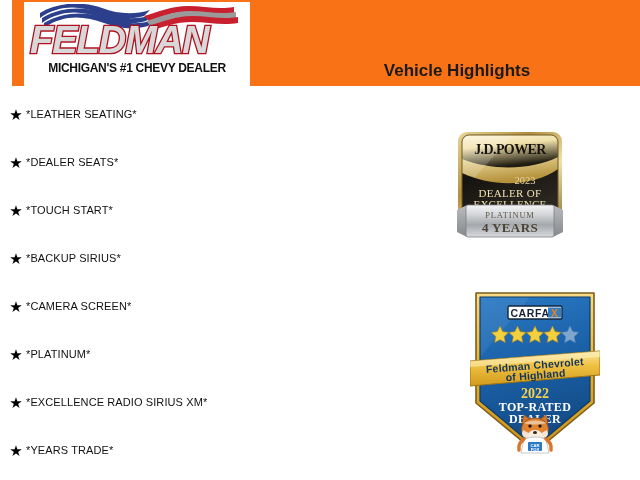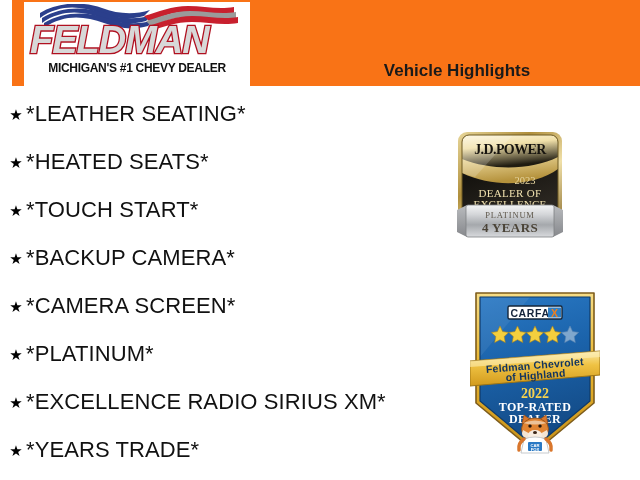--- a/index.html
+++ b/index.html
@@ -107,21 +107,21 @@
   .hi-star {
     width: 20px;
     font-size: 15px;
     line-height: 1;
     color: #000000;
     text-align: center;
     flex: none;
   }
   .hi-label {
     font-family: "Liberation Sans", sans-serif;
-    font-size: 22px;
+    font-size: 11px;
     color: #111111;
     letter-spacing: 0.1px;
     white-space: nowrap;
   }
 
   
   #jdpower-badge {
     position: absolute;
     left: 455px;
     top: 127px;
@@ -171,29 +171,29 @@
   <div id="page-title">Vehicle Highlights</div>
 </div>
 
 <ul id="highlights-list">
   <li class="highlight-item">
     <span class="hi-star">★</span>
     <span class="hi-label">*LEATHER SEATING*</span>
   </li>
   <li class="highlight-item">
     <span class="hi-star">★</span>
-    <span class="hi-label">*HEATED SEATS*</span>
+    <span class="hi-label">*DEALER SEATS*</span>
   </li>
   <li class="highlight-item">
     <span class="hi-star">★</span>
     <span class="hi-label">*TOUCH START*</span>
   </li>
   <li class="highlight-item">
     <span class="hi-star">★</span>
-    <span class="hi-label">*BACKUP CAMERA*</span>
+    <span class="hi-label">*BACKUP SIRIUS*</span>
   </li>
   <li class="highlight-item">
     <span class="hi-star">★</span>
     <span class="hi-label">*CAMERA SCREEN*</span>
   </li>
   <li class="highlight-item">
     <span class="hi-star">★</span>
     <span class="hi-label">*PLATINUM*</span>
   </li>
   <li class="highlight-item">

